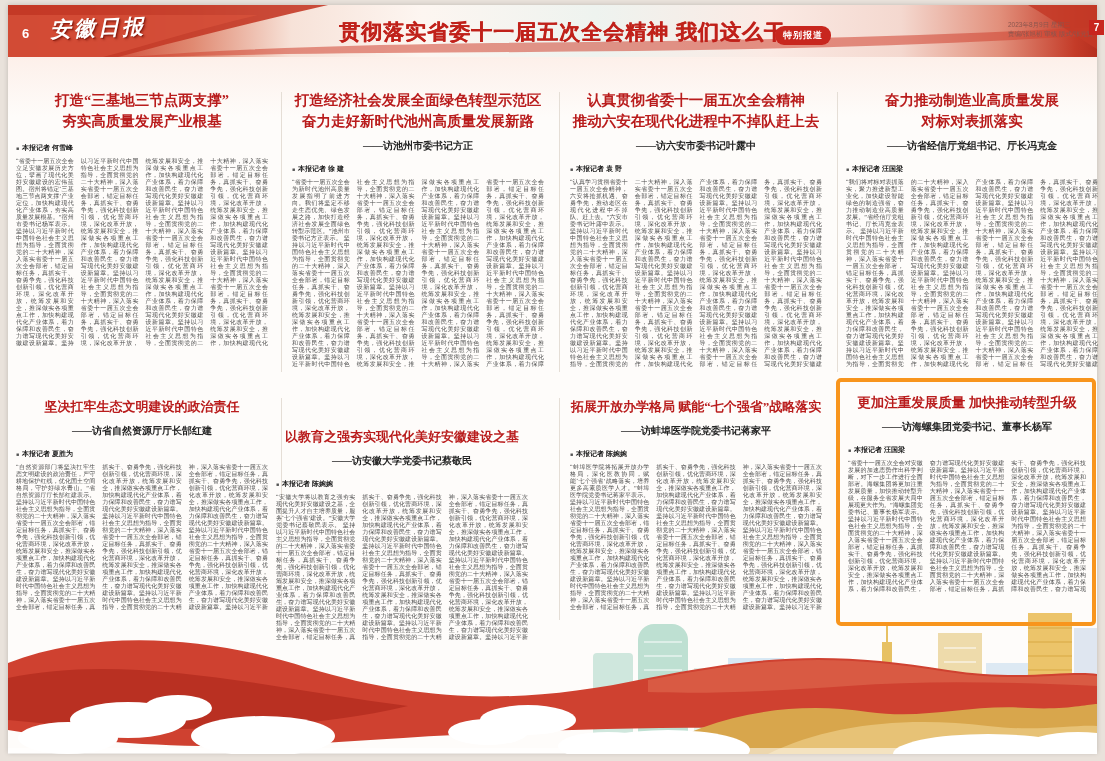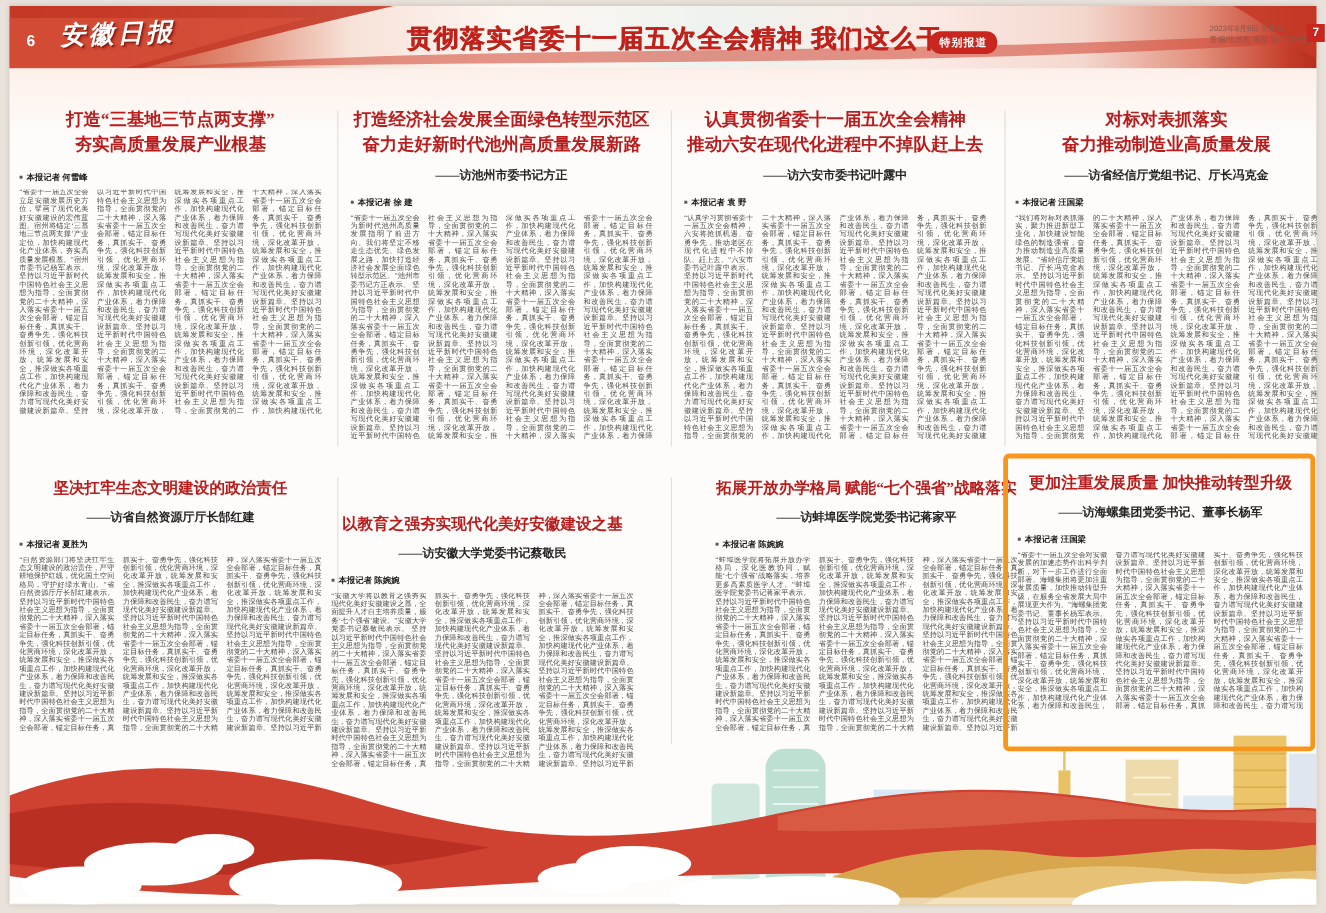--- a/index.html
+++ b/index.html
@@ -122,22 +122,22 @@
       <span>本报记者 袁 野</span>
     </div>
     <div class="body">
       <span>“认真学习贯彻省委十一届五次全会精神，六安将抢抓机遇、奋勇争先，推动老区在现代化进程中不掉队、赶上去。”六安市委书记叶露中表示。</span>
       <span>坚持以习近平新时代中国特色社会主义思想为指导，全面贯彻党的二十大精神，深入落实省委十一届五次全会部署，锚定目标任务，真抓实干、奋勇争先，强化科技创新引领，优化营商环境，深化改革开放，统筹发展和安全，推深做实各项重点工作，加快构建现代化产业体系，着力保障和改善民生，奋力谱写现代化美好安徽建设新篇章。坚持以习近平新时代中国特色社会主义思想为指导，全面贯彻党的二十大精神，深入落实省委十一届五次全会部署，锚定目标任务，真抓实干、奋勇争先，强化科技创新引领，优化营商环境，深化改革开放，统筹发展和安全，推深做实各项重点工作，加快构建现代化产业体系，着力保障和改善民生，奋力谱写现代化美好安徽建设新篇章。坚持以习近平新时代中国特色社会主义思想为指导，全面贯彻党的二十大精神，深入落实省委十一届五次全会部署，锚定目标任务，真抓实干、奋勇争先，强化科技创新引领，优化营商环境，深化改革开放，统筹发展和安全，推深做实各项重点工作，加快构建现代化产业体系，着力保障和改善民生，奋力谱写现代化美好安徽建设新篇章。坚持以习近平新时代中国特色社会主义思想为指导，全面贯彻党的二十大精神，深入落实省委十一届五次全会部署，锚定目标任务，真抓实干、奋勇争先，强化科技创新引领，优化营商环境，深化改革开放，统筹发展和安全，推深做实各项重点工作，加快构建现代化产业体系，着力保障和改善民生，奋力谱写现代化美好安徽建设新篇章。坚持以习近平新时代中国特色社会主义思想为指导，全面贯彻党的二十大精神，深入落实省委十一届五次全会部署，锚定目标任务，真抓实干、奋勇争先，强化科技创新引领，优化营商环境，深化改革开放，统筹发展和安全，推深做实各项重点工作，加快构建现代化产业体系，着力保障和改善民生，奋力谱写现代化美好安徽建设新篇章。坚持以习近平新时代中国特色社会主义思想为指导，全面贯彻党的二十大精神，深入落实省委十一届五次全会部署，锚定目标任务，真抓实干、奋勇争先，强化科技创新引领，优化营商环境，深化改革开放，统筹发展和安全，推深做实各项重点工作，加快构建现代化产业体系，着力保障和改善民生，奋力谱写现代化美好安徽建设新篇章。坚持以习近平新时代中国特色社会主义思想为指导，全面贯彻党的二十大精神，深入落实省委十一届五次全会部署，锚定目标任务，真抓实干、奋勇争先，强化科技创新引领，优化营商环境，深化改革开放，统筹发展和安全，推深做实各项重点工作，加快构建现代化产业体系，着力保障和改善民生，奋力谱写现代化美好安徽建设新篇章。坚持以习近平新时代中国特色社会主义思想为指导，全面贯彻党的二十大精神，深入落实省委十一届五次全会部署，锚定目标任务，真抓实干、奋勇争先，强化科技创新引领，优化营商环境，深化改革开放，统筹发展和安全，推深做实各项重点工作，加快构建现代化产业体系，着力保障和改善民生，奋力谱写现代化美好安徽建设新篇章。坚持以习近平新时代中国特色社会主义思想为指导，全面贯彻党的二十大精神，深入落实省委十一届五次全会部署，锚定目标任务，真抓实干、奋勇争先，强化科技创新引领，优化营商环境，深化改革开放，统筹发展和安全，推深做实各项重点工作，加快构建现代化产业体系，着力保障和改善民生，奋力谱写现代化美好安徽建设新篇章。</span>
     </div>
   </section>
 
   <section class="art top" style="left:846px;top:90px;">
     <div class="h">
+      <div>奋力推动制造业高质量发展</div>
       <div>对标对表抓落实</div>
-      <div>奋力推动制造业高质量发展</div>
     </div>
     <div class="sub">——访省经信厅党组书记、厅长冯克金</div>
     <div class="by">
       <span class="bm">■</span>
       <span>本报记者 汪国梁</span>
     </div>
     <div class="body">
       <span>“我们将对标对表抓落实，聚力推进新型工业化，加快建设智能绿色的制造强省，奋力推动制造业高质量发展。”省经信厅党组书记、厅长冯克金表示。</span>
       <span>坚持以习近平新时代中国特色社会主义思想为指导，全面贯彻党的二十大精神，深入落实省委十一届五次全会部署，锚定目标任务，真抓实干、奋勇争先，强化科技创新引领，优化营商环境，深化改革开放，统筹发展和安全，推深做实各项重点工作，加快构建现代化产业体系，着力保障和改善民生，奋力谱写现代化美好安徽建设新篇章。坚持以习近平新时代中国特色社会主义思想为指导，全面贯彻党的二十大精神，深入落实省委十一届五次全会部署，锚定目标任务，真抓实干、奋勇争先，强化科技创新引领，优化营商环境，深化改革开放，统筹发展和安全，推深做实各项重点工作，加快构建现代化产业体系，着力保障和改善民生，奋力谱写现代化美好安徽建设新篇章。坚持以习近平新时代中国特色社会主义思想为指导，全面贯彻党的二十大精神，深入落实省委十一届五次全会部署，锚定目标任务，真抓实干、奋勇争先，强化科技创新引领，优化营商环境，深化改革开放，统筹发展和安全，推深做实各项重点工作，加快构建现代化产业体系，着力保障和改善民生，奋力谱写现代化美好安徽建设新篇章。坚持以习近平新时代中国特色社会主义思想为指导，全面贯彻党的二十大精神，深入落实省委十一届五次全会部署，锚定目标任务，真抓实干、奋勇争先，强化科技创新引领，优化营商环境，深化改革开放，统筹发展和安全，推深做实各项重点工作，加快构建现代化产业体系，着力保障和改善民生，奋力谱写现代化美好安徽建设新篇章。坚持以习近平新时代中国特色社会主义思想为指导，全面贯彻党的二十大精神，深入落实省委十一届五次全会部署，锚定目标任务，真抓实干、奋勇争先，强化科技创新引领，优化营商环境，深化改革开放，统筹发展和安全，推深做实各项重点工作，加快构建现代化产业体系，着力保障和改善民生，奋力谱写现代化美好安徽建设新篇章。坚持以习近平新时代中国特色社会主义思想为指导，全面贯彻党的二十大精神，深入落实省委十一届五次全会部署，锚定目标任务，真抓实干、奋勇争先，强化科技创新引领，优化营商环境，深化改革开放，统筹发展和安全，推深做实各项重点工作，加快构建现代化产业体系，着力保障和改善民生，奋力谱写现代化美好安徽建设新篇章。坚持以习近平新时代中国特色社会主义思想为指导，全面贯彻党的二十大精神，深入落实省委十一届五次全会部署，锚定目标任务，真抓实干、奋勇争先，强化科技创新引领，优化营商环境，深化改革开放，统筹发展和安全，推深做实各项重点工作，加快构建现代化产业体系，着力保障和改善民生，奋力谱写现代化美好安徽建设新篇章。坚持以习近平新时代中国特色社会主义思想为指导，全面贯彻党的二十大精神，深入落实省委十一届五次全会部署，锚定目标任务，真抓实干、奋勇争先，强化科技创新引领，优化营商环境，深化改革开放，统筹发展和安全，推深做实各项重点工作，加快构建现代化产业体系，着力保障和改善民生，奋力谱写现代化美好安徽建设新篇章。坚持以习近平新时代中国特色社会主义思想为指导，全面贯彻党的二十大精神，深入落实省委十一届五次全会部署，锚定目标任务，真抓实干、奋勇争先，强化科技创新引领，优化营商环境，深化改革开放，统筹发展和安全，推深做实各项重点工作，加快构建现代化产业体系，着力保障和改善民生，奋力谱写现代化美好安徽建设新篇章。</span>
     </div>
@@ -166,21 +166,21 @@
     <div class="by">
       <span class="bm">■</span>
       <span>本报记者 陈婉婉</span>
     </div>
     <div class="body">
       <span>“安徽大学将以教育之强夯实现代化美好安徽建设之基，全面提升人才自主培养质量，服务‘七个强省’建设。”安徽大学党委书记蔡敬民表示。</span>
       <span>坚持以习近平新时代中国特色社会主义思想为指导，全面贯彻党的二十大精神，深入落实省委十一届五次全会部署，锚定目标任务，真抓实干、奋勇争先，强化科技创新引领，优化营商环境，深化改革开放，统筹发展和安全，推深做实各项重点工作，加快构建现代化产业体系，着力保障和改善民生，奋力谱写现代化美好安徽建设新篇章。坚持以习近平新时代中国特色社会主义思想为指导，全面贯彻党的二十大精神，深入落实省委十一届五次全会部署，锚定目标任务，真抓实干、奋勇争先，强化科技创新引领，优化营商环境，深化改革开放，统筹发展和安全，推深做实各项重点工作，加快构建现代化产业体系，着力保障和改善民生，奋力谱写现代化美好安徽建设新篇章。坚持以习近平新时代中国特色社会主义思想为指导，全面贯彻党的二十大精神，深入落实省委十一届五次全会部署，锚定目标任务，真抓实干、奋勇争先，强化科技创新引领，优化营商环境，深化改革开放，统筹发展和安全，推深做实各项重点工作，加快构建现代化产业体系，着力保障和改善民生，奋力谱写现代化美好安徽建设新篇章。坚持以习近平新时代中国特色社会主义思想为指导，全面贯彻党的二十大精神，深入落实省委十一届五次全会部署，锚定目标任务，真抓实干、奋勇争先，强化科技创新引领，优化营商环境，深化改革开放，统筹发展和安全，推深做实各项重点工作，加快构建现代化产业体系，着力保障和改善民生，奋力谱写现代化美好安徽建设新篇章。坚持以习近平新时代中国特色社会主义思想为指导，全面贯彻党的二十大精神，深入落实省委十一届五次全会部署，锚定目标任务，真抓实干、奋勇争先，强化科技创新引领，优化营商环境，深化改革开放，统筹发展和安全，推深做实各项重点工作，加快构建现代化产业体系，着力保障和改善民生，奋力谱写现代化美好安徽建设新篇章。坚持以习近平新时代中国特色社会主义思想为指导，全面贯彻党的二十大精神，深入落实省委十一届五次全会部署，锚定目标任务，真抓实干、奋勇争先，强化科技创新引领，优化营商环境，深化改革开放，统筹发展和安全，推深做实各项重点工作，加快构建现代化产业体系，着力保障和改善民生，奋力谱写现代化美好安徽建设新篇章。坚持以习近平新时代中国特色社会主义思想为指导，全面贯彻党的二十大精神，深入落实省委十一届五次全会部署，锚定目标任务，真抓实干、奋勇争先，强化科技创新引领，优化营商环境，深化改革开放，统筹发展和安全，推深做实各项重点工作，加快构建现代化产业体系，着力保障和改善民生，奋力谱写现代化美好安徽建设新篇章。坚持以习近平新时代中国特色社会主义思想为指导，全面贯彻党的二十大精神，深入落实省委十一届五次全会部署，锚定目标任务，真抓实干、奋勇争先，强化科技创新引领，优化营商环境，深化改革开放，统筹发展和安全，推深做实各项重点工作，加快构建现代化产业体系，着力保障和改善民生，奋力谱写现代化美好安徽建设新篇章。</span>
     </div>
   </section>
 
-  <section class="art bot" style="left:596px;top:396px;">
+  <section class="art bot" style="left:570px;top:396px;">
     <div class="h">
       <div>拓展开放办学格局 赋能“七个强省”战略落实</div>
     </div>
     <div class="sub">——访蚌埠医学院党委书记蒋家平</div>
     <div class="by">
       <span class="bm">■</span>
       <span>本报记者 陈婉婉</span>
     </div>
     <div class="body">
       <span>“蚌埠医学院将拓展开放办学格局，深化医教协同，赋能‘七个强省’战略落实，培养更多高素质医学人才。”蚌埠医学院党委书记蒋家平表示。</span>

